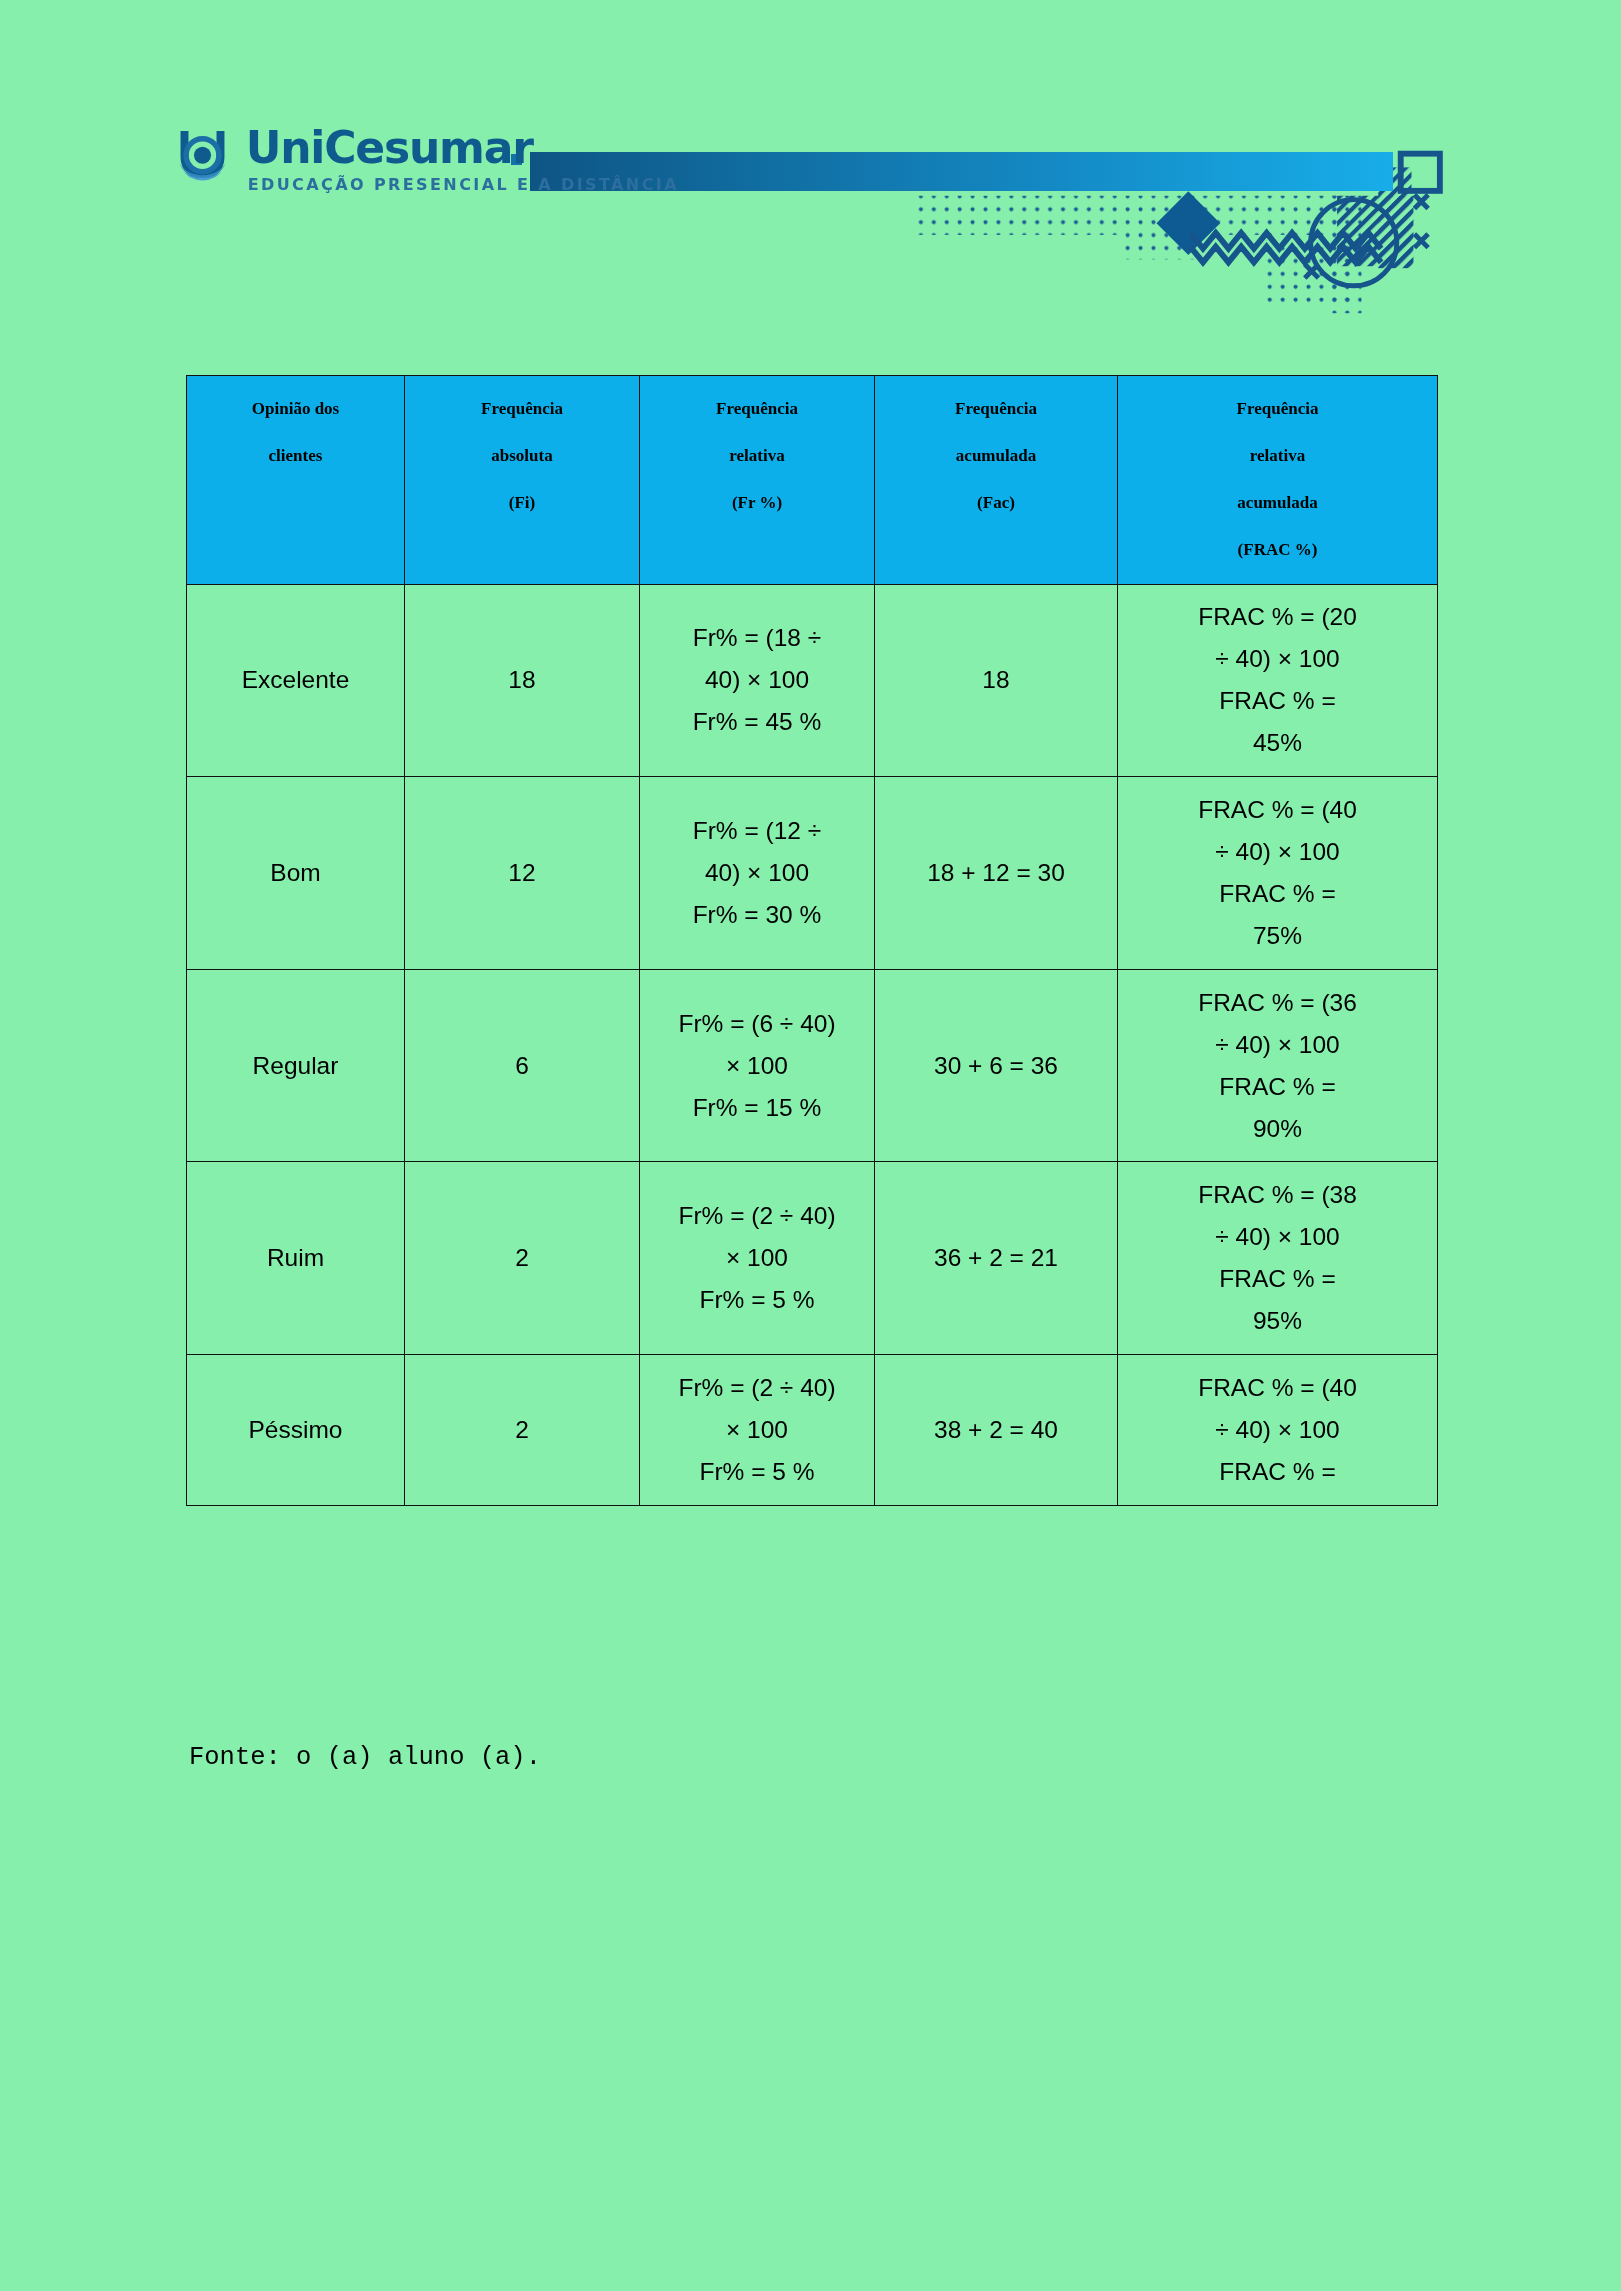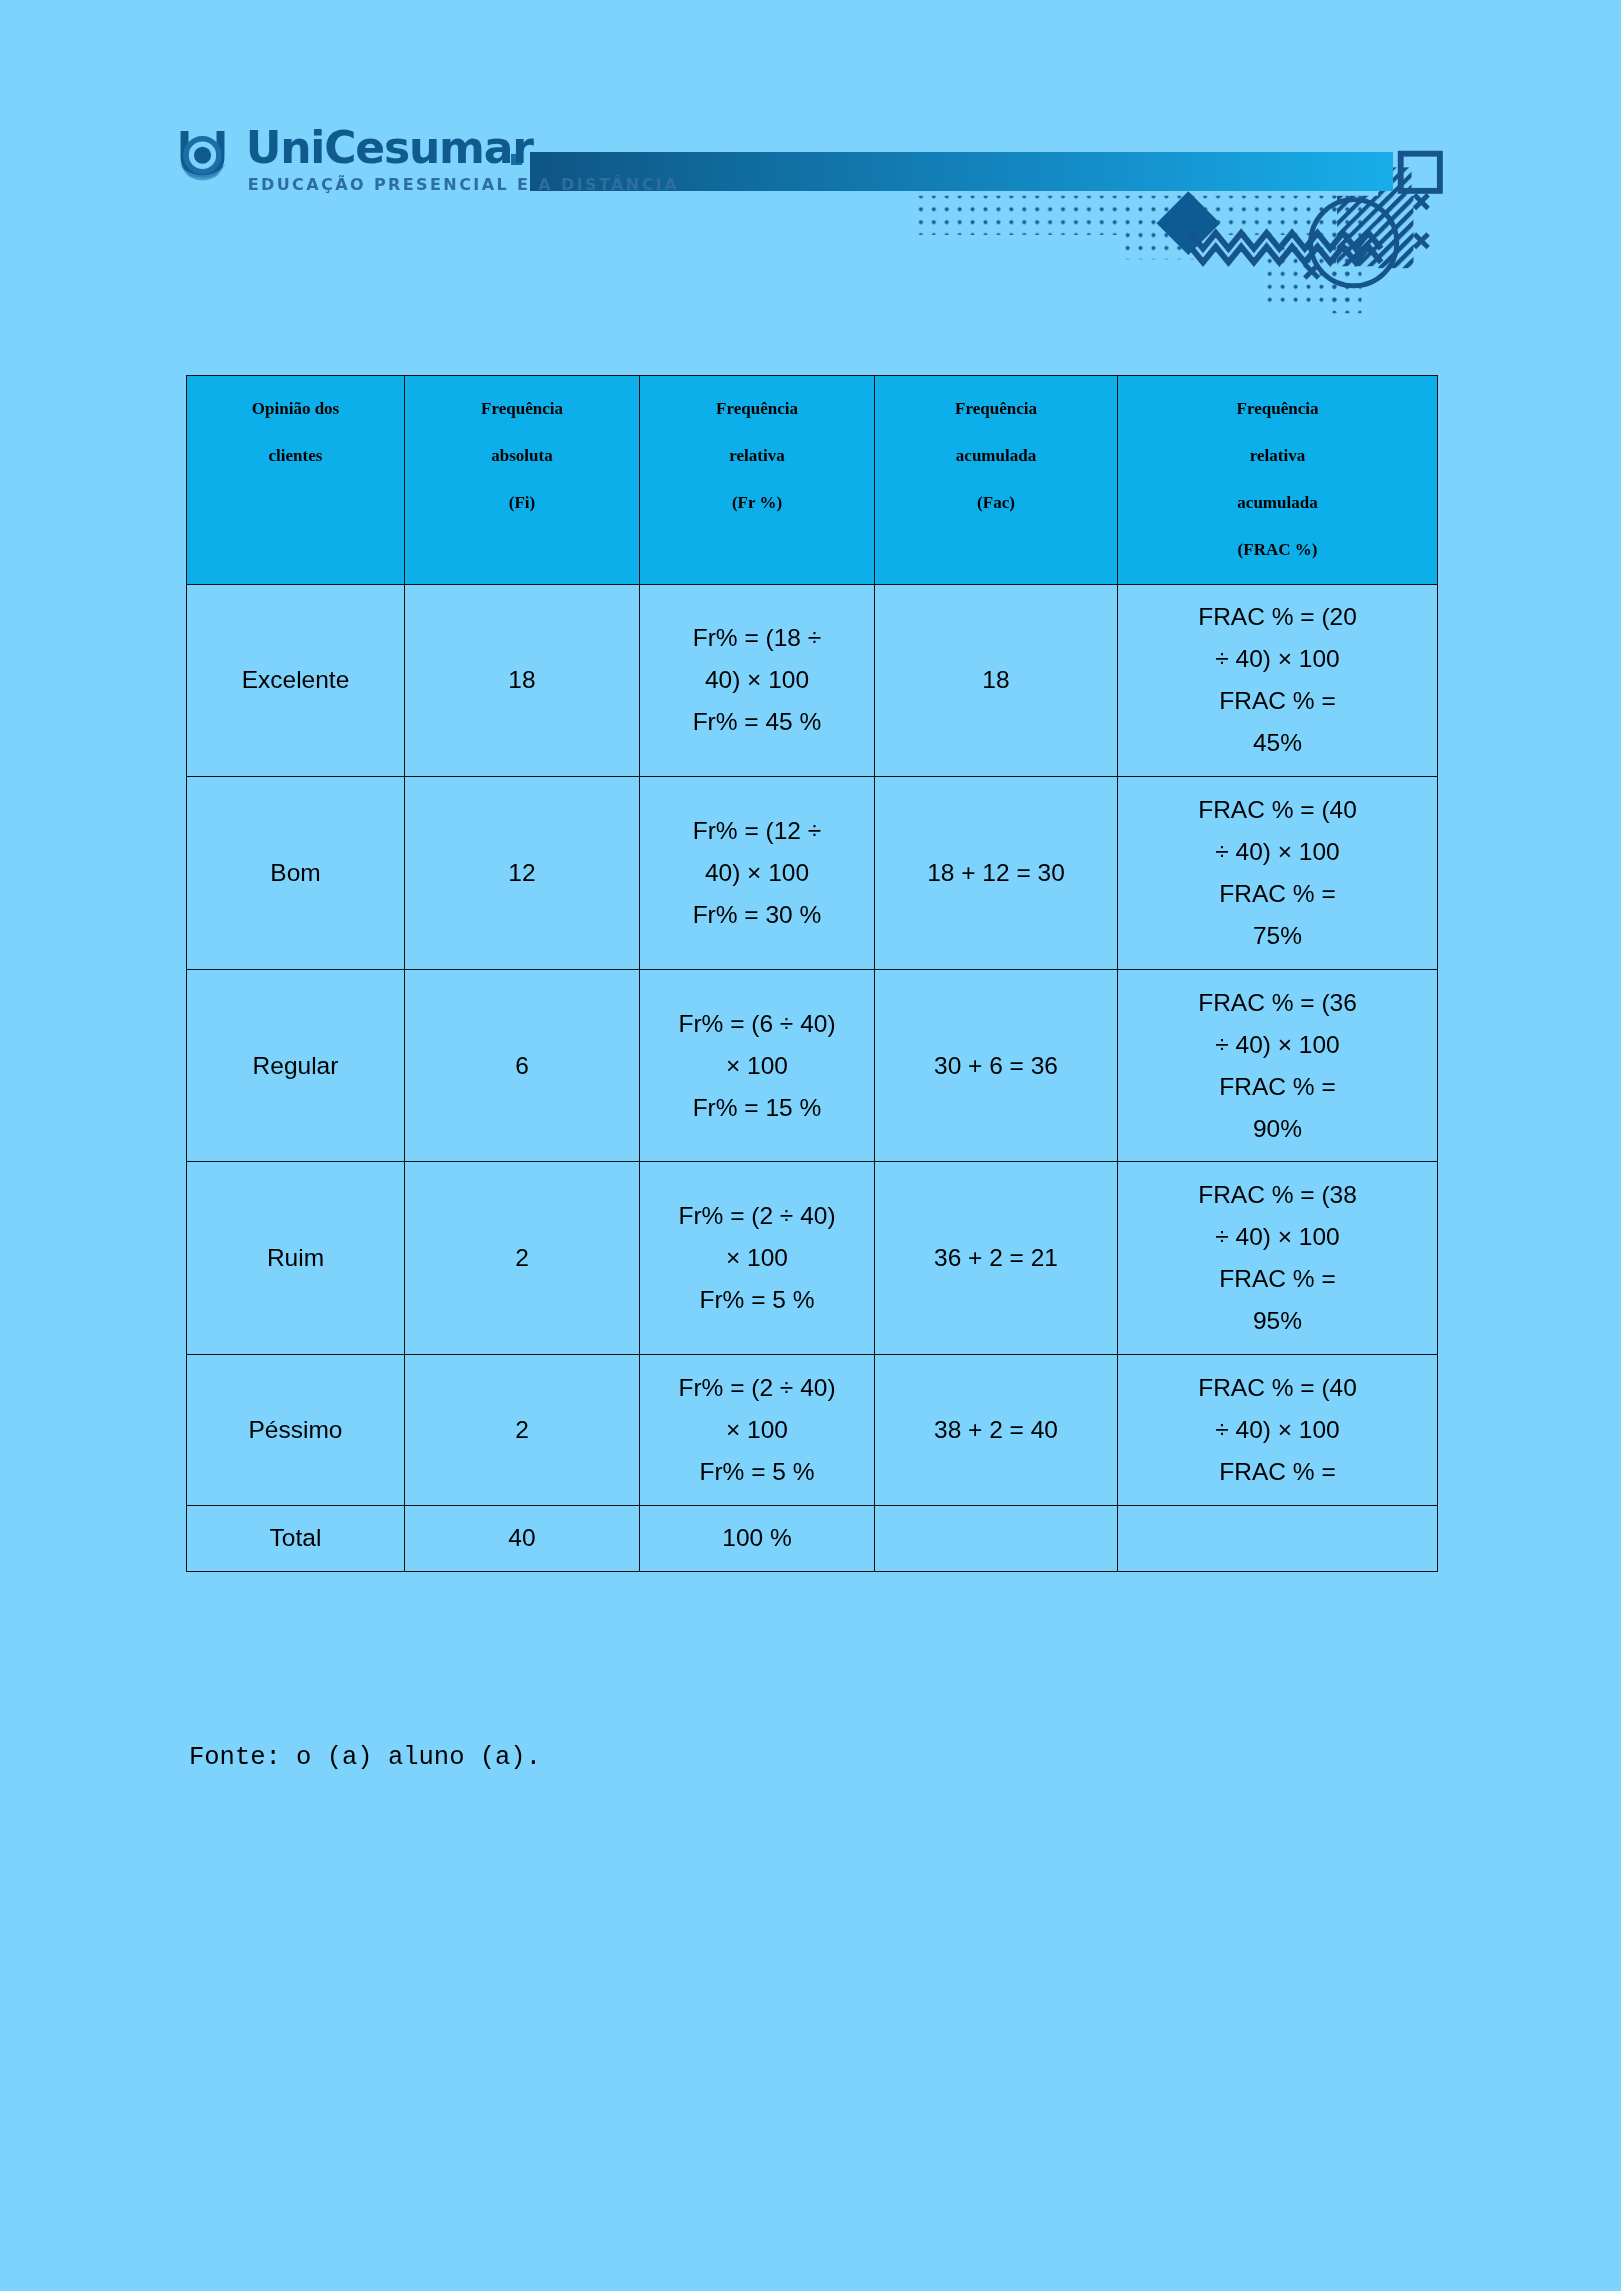--- a/index.html
+++ b/index.html
@@ -13,21 +13,21 @@
     height: 2292px;
     position: relative;
     font-family: "Liberation Sans", sans-serif;
     color: #000000;
     overflow: hidden;
   }
 
   .page {
     position: absolute;
     inset: 0;
-    background: #7dd3fc;
+    background: #86efac;
   }
 
   
   .header-band {
     position: absolute;
     left: 0;
     top: 0;
     width: 1621px;
     height: 323px;
   }
@@ -374,27 +374,20 @@
             <span>Fr% = 5 %</span>
           </td>
           <td>38 + 2 = 40</td>
           <td class="multi">
             <span>FRAC % = (40</span>
             <span>÷ 40) × 100</span>
             <span>FRAC % =</span>
           </td>
         </tr>
 
-        <tr class="total-row">
-          <td class="label-cell">Total</td>
-          <td>40</td>
-          <td>100 %</td>
-          <td>&nbsp;</td>
-          <td>&nbsp;</td>
-        </tr>
 
       </tbody>
     </table>
   </div>
 
   <div class="fonte">Fonte: o (a) aluno (a).</div>
 
 
 </div>
 

